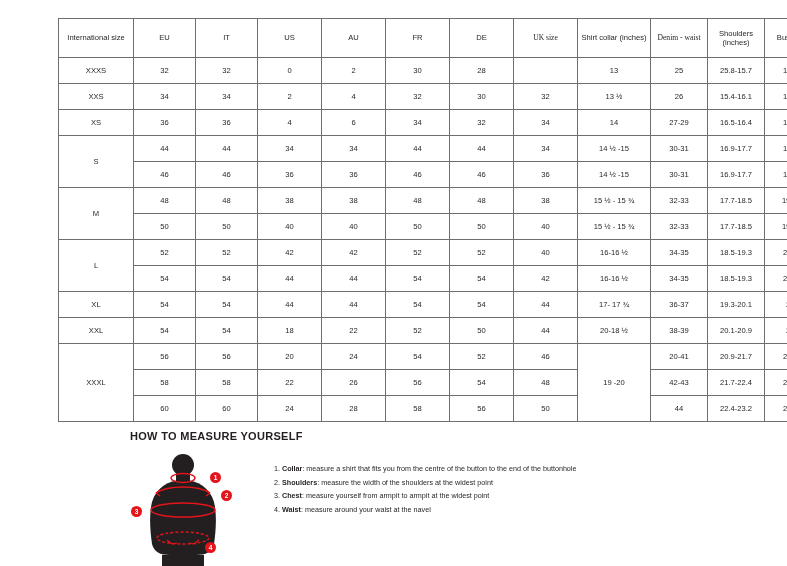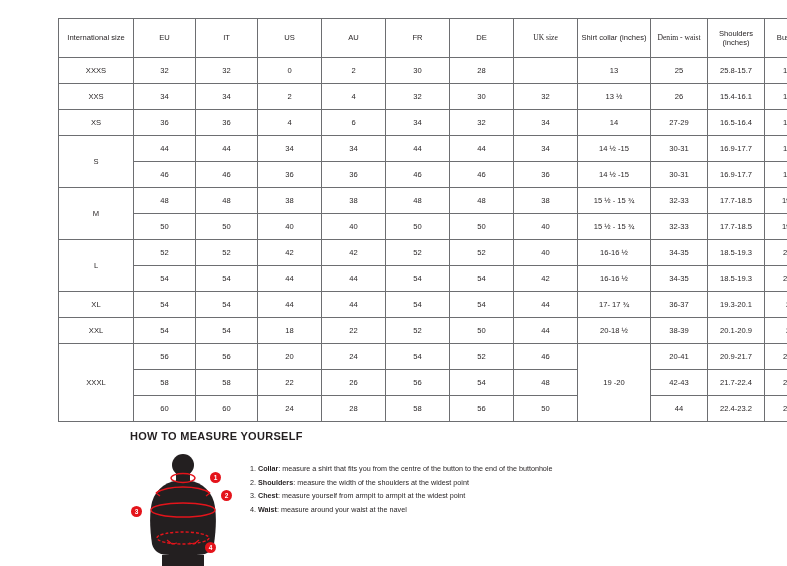--- a/index.html
+++ b/index.html
@@ -76,21 +76,21 @@
     display: flex;
     align-items: flex-start;
   }
   .figure-wrap {
     position: relative;
     width: 110px;
     height: 125px;
     flex: 0 0 110px;
   }
   .instructions {
-    margin-left: 10px;
+    margin-left: 34px;
     padding-top: 10px;
   }
   .instructions li {
     font-size: 7.2px;
     line-height: 1.9;
     color: #231f20;
     list-style: none;
     margin: 0;
     padding: 0;
   }

